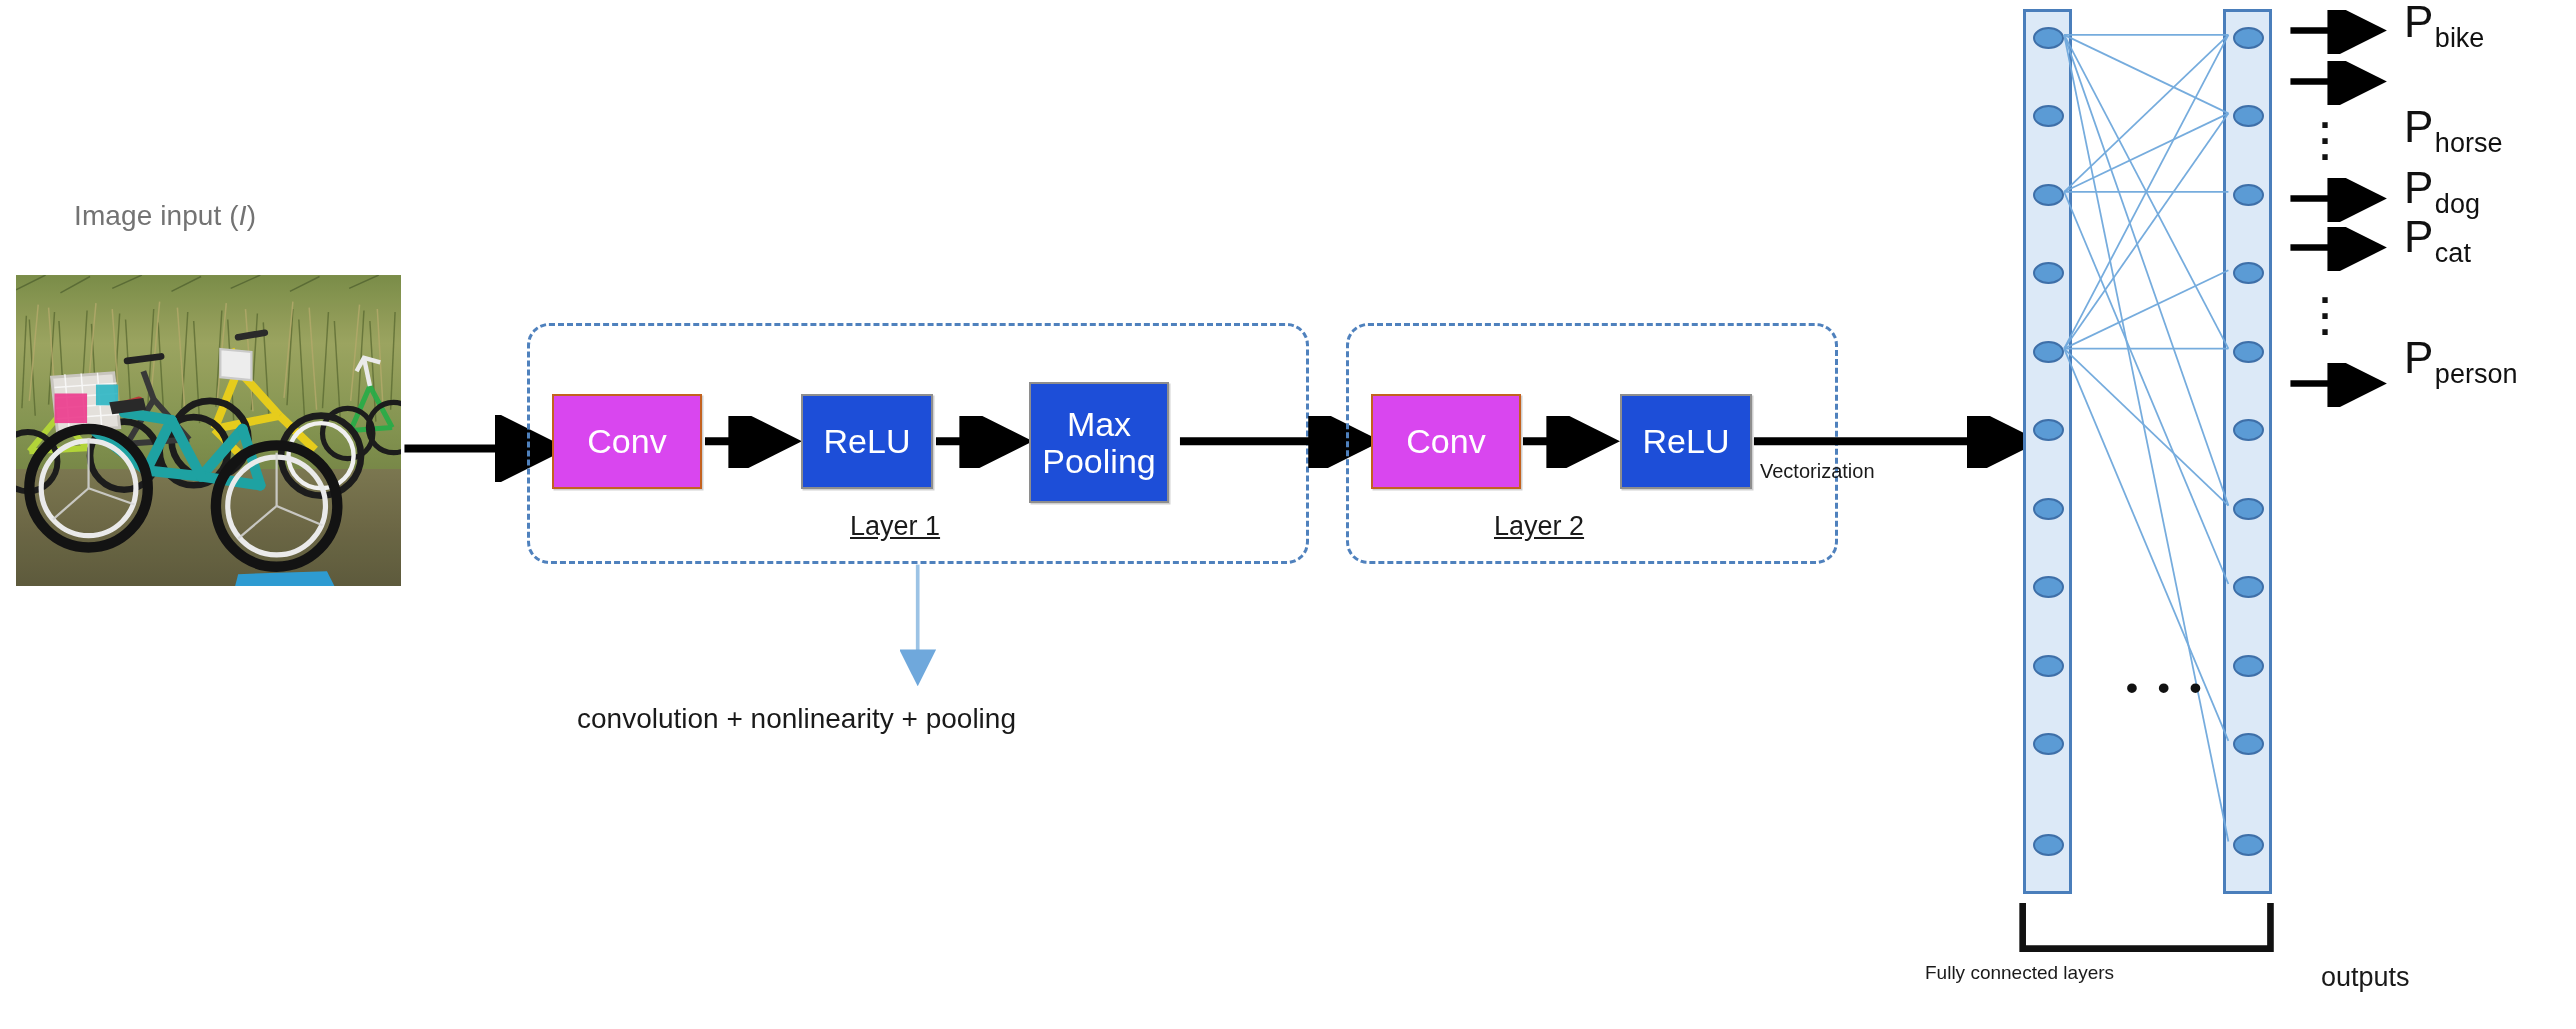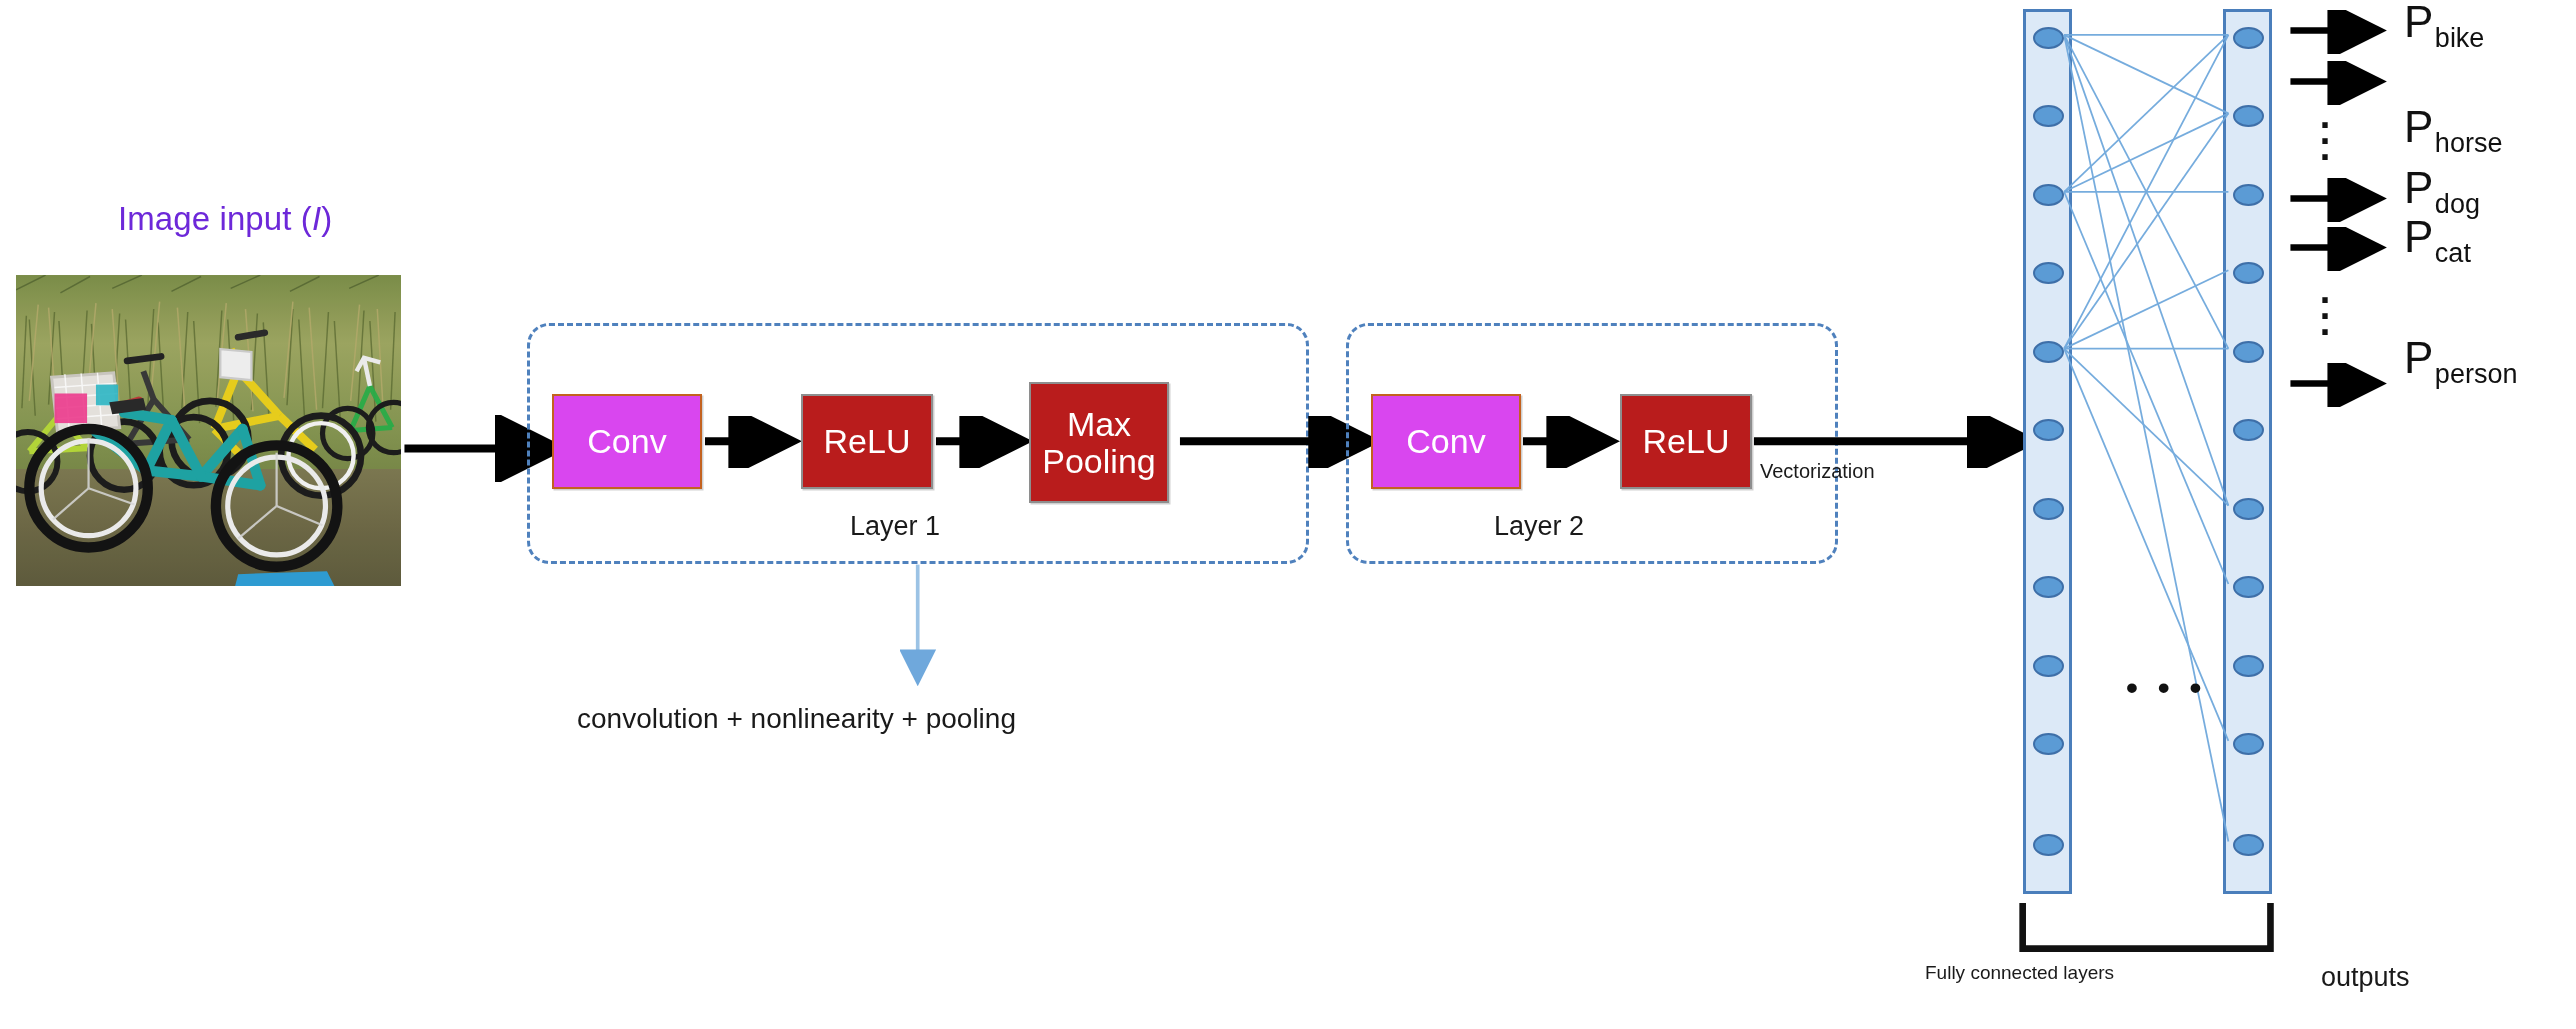--- a/index.html
+++ b/index.html
@@ -15,25 +15,24 @@
     width: 2576px;
     height: 1030px;
     background: #ffffff;
     overflow: hidden;
   }
   .abs { position: absolute; }
 
   
   #input-title {
     left: 74px; top: 200px;
-    font-size: 33px;
-    color: #6d28d9;
+    font-size: 28px;
+    color: #737373;
     white-space: nowrap;
     letter-spacing: 0.1px;
-    margin-left: 44px;
   }
   #input-title .ital { font-style: italic; }
 
   #input-photo {
     left: 16.3px; top: 275px;
     width: 385px; height: 311px;
     overflow: hidden;
   }
   #input-photo svg { display: block; }
 
@@ -50,36 +49,37 @@
     font-size: 34px;
     line-height: 1.06;
     box-sizing: border-box;
   }
   .opbox.conv {
     background: #d946ef;
     border: 2.2px solid #C3621F;
     box-shadow: 1.5px 1.5px 0 rgba(150,150,150,0.45);
   }
   .opbox.grey {
-    background: #b91c1c;
+    background: #1d4ed8;
     border: 2.2px solid #8E8E8E;
     box-shadow: 1.5px 1.5px 0 rgba(150,150,150,0.45);
   }
 
   
   .layergroup {
     border: 3px dashed #4F81BD;
     border-radius: 22px;
     box-sizing: border-box;
   }
   .layerlabel {
     font-size: 27px;
     color: #1a1a1a;
     text-align: right;
     white-space: nowrap;
+    text-decoration: underline;
   }
 
   
   .caption {
     font-size: 27px;
     color: #1a1a1a;
     white-space: nowrap;
   }
   #vectorization-label {
     left: 1760px; top: 460px;

